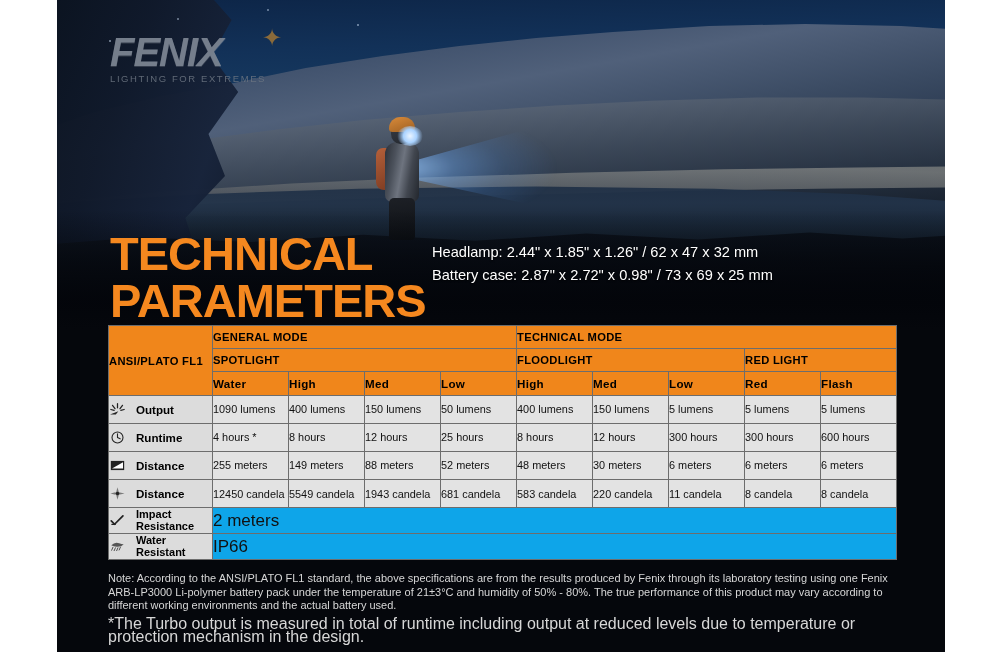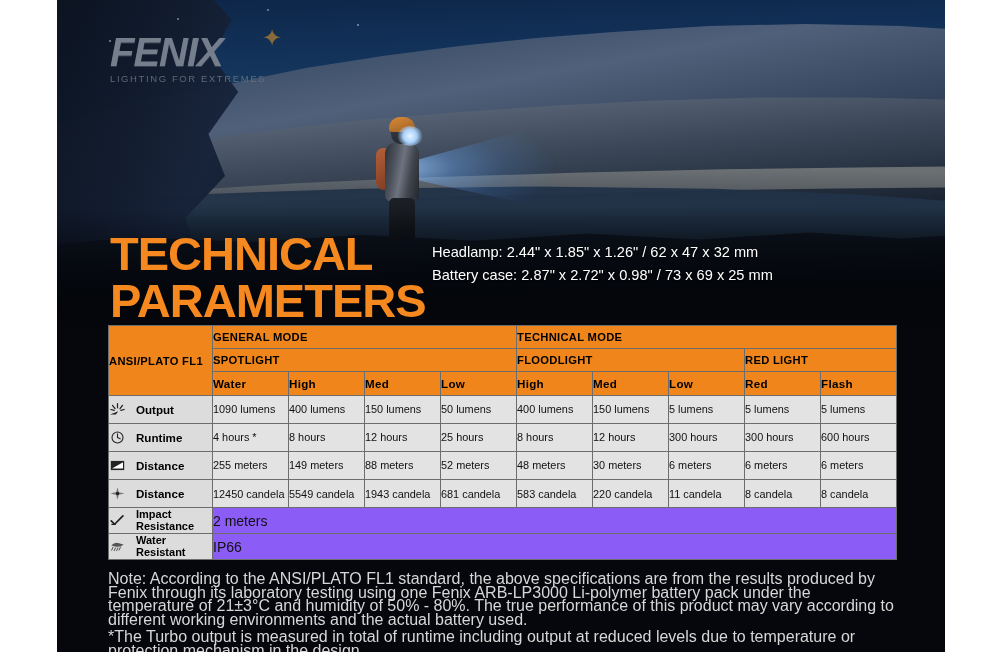--- a/index.html
+++ b/index.html
@@ -80,29 +80,29 @@
         table-layout:fixed;}
   #spec td,#spec th{border:1px solid #6d6d6d;padding:0;text-align:left;vertical-align:middle;}
   .hdr{background:#F0861B;color:#000000;font-weight:bold;font-size:11.2px;letter-spacing:.3px;}
   .hdr-mode{height:22px;}
   .hdr-beam{height:22px;}
   .hdr-lvl{height:23px;font-size:11.6px;}
   .rowlbl{background:#dcdcdc;color:#000;font-weight:bold;font-size:11.6px;text-align:left;
           padding-left:4px;white-space:nowrap;}
   .cell{background:#e3e3e3;color:#111;font-size:10.9px;height:27px;line-height:12.5px;}
   .cell2{line-height:12px;}
-  .merged{background:#8b5cf6;color:#111;font-size:14px;height:25px;}
+  .merged{background:#0ea5e9;color:#111;font-size:17px;height:25px;}
   .lbl-wrap{display:flex;align-items:center;gap:10px;}
   .lbl-txt{display:inline-block;}
   .lbl-two{line-height:11.5px;font-size:11px;}
   .icn{width:17px;height:15px;flex:0 0 17px;display:inline-block;}
 
   
   #note{position:absolute;left:51px;top:572px;width:790px;}
-  .note-p{font-size:16px;line-height:13.6px;color:#d7d7d7;}
+  .note-p{font-size:11px;line-height:13.6px;color:#d7d7d7;}
   .note-star{font-size:16px;line-height:13.6px;color:#d7d7d7;margin-top:4px;}
 </style>
 </head>
 <body>
 
 <div id="stage">
   <div id="panel">
 
     <div class="photo">
       <div class="sky"></div>

